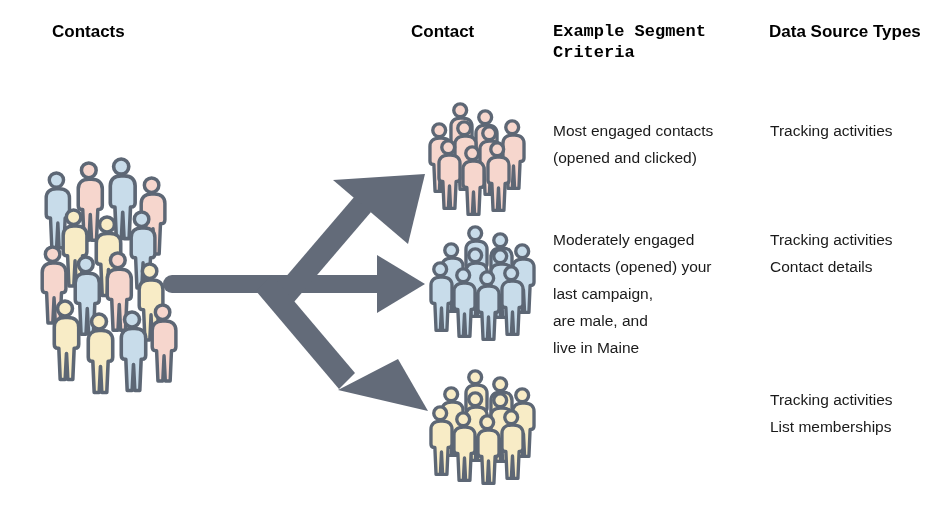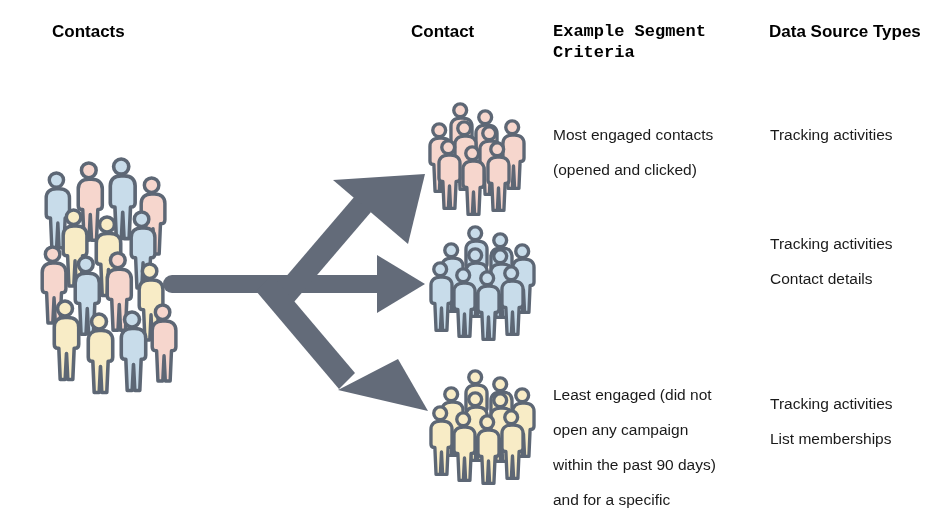--- a/index.html
+++ b/index.html
@@ -34,21 +34,21 @@
   }
   #hdr-contacts   { left: 52px;  top: 21px; }
   #hdr-segments   { left: 411px; top: 21px; }
   #hdr-criteria   { left: 553px; top: 21px; width: 190px; font-family: Liberation Mono, monospace; }
   #hdr-sources    { left: 769px; top: 21px; width: 200px; }
 
   
   .body-text {
     position: absolute;
     font-size: 15.5px;
-    line-height: 35px;
+    line-height: 27px;
     color: #1a1a1a;
     white-space: pre-line;
   }
   #crit-1 { left: 553px; top: 117px; width: 205px; }
   #crit-2 { left: 553px; top: 226px; width: 205px; }
   #crit-3 { left: 553px; top: 377px; width: 205px; }
 
   #src-1  { left: 770px; top: 117px; width: 180px; }
   #src-2  { left: 770px; top: 226px; width: 180px; }
   #src-3  { left: 770px; top: 386px; width: 180px; }
@@ -261,26 +261,26 @@
       </g>
       <g transform="translate(500,410) scale(0.56)">
         <use href="#person" fill="#f8ecc6" stroke="#5d6775" stroke-width="6" stroke-linejoin="round"></use>
       </g>
     </g>
   </svg>
 
   <div class="body-text" id="crit-1">Most engaged contacts
 (opened and clicked)</div>
 
-
-  <div class="body-text" id="crit-3">Least engaged (did not
-open any campaign
-within the past 90 days)
-and for a specific
-contact list</div>
+  <div class="body-text" id="crit-2">Moderately engaged
+contacts (opened) your
+last campaign,
+are male, and
+live in Maine</div>
+
 
   <div class="body-text" id="src-1">Tracking activities</div>
 
   <div class="body-text" id="src-2">Tracking activities
 Contact details</div>
 
   <div class="body-text" id="src-3">Tracking activities
 List memberships</div>
 
 </div>

